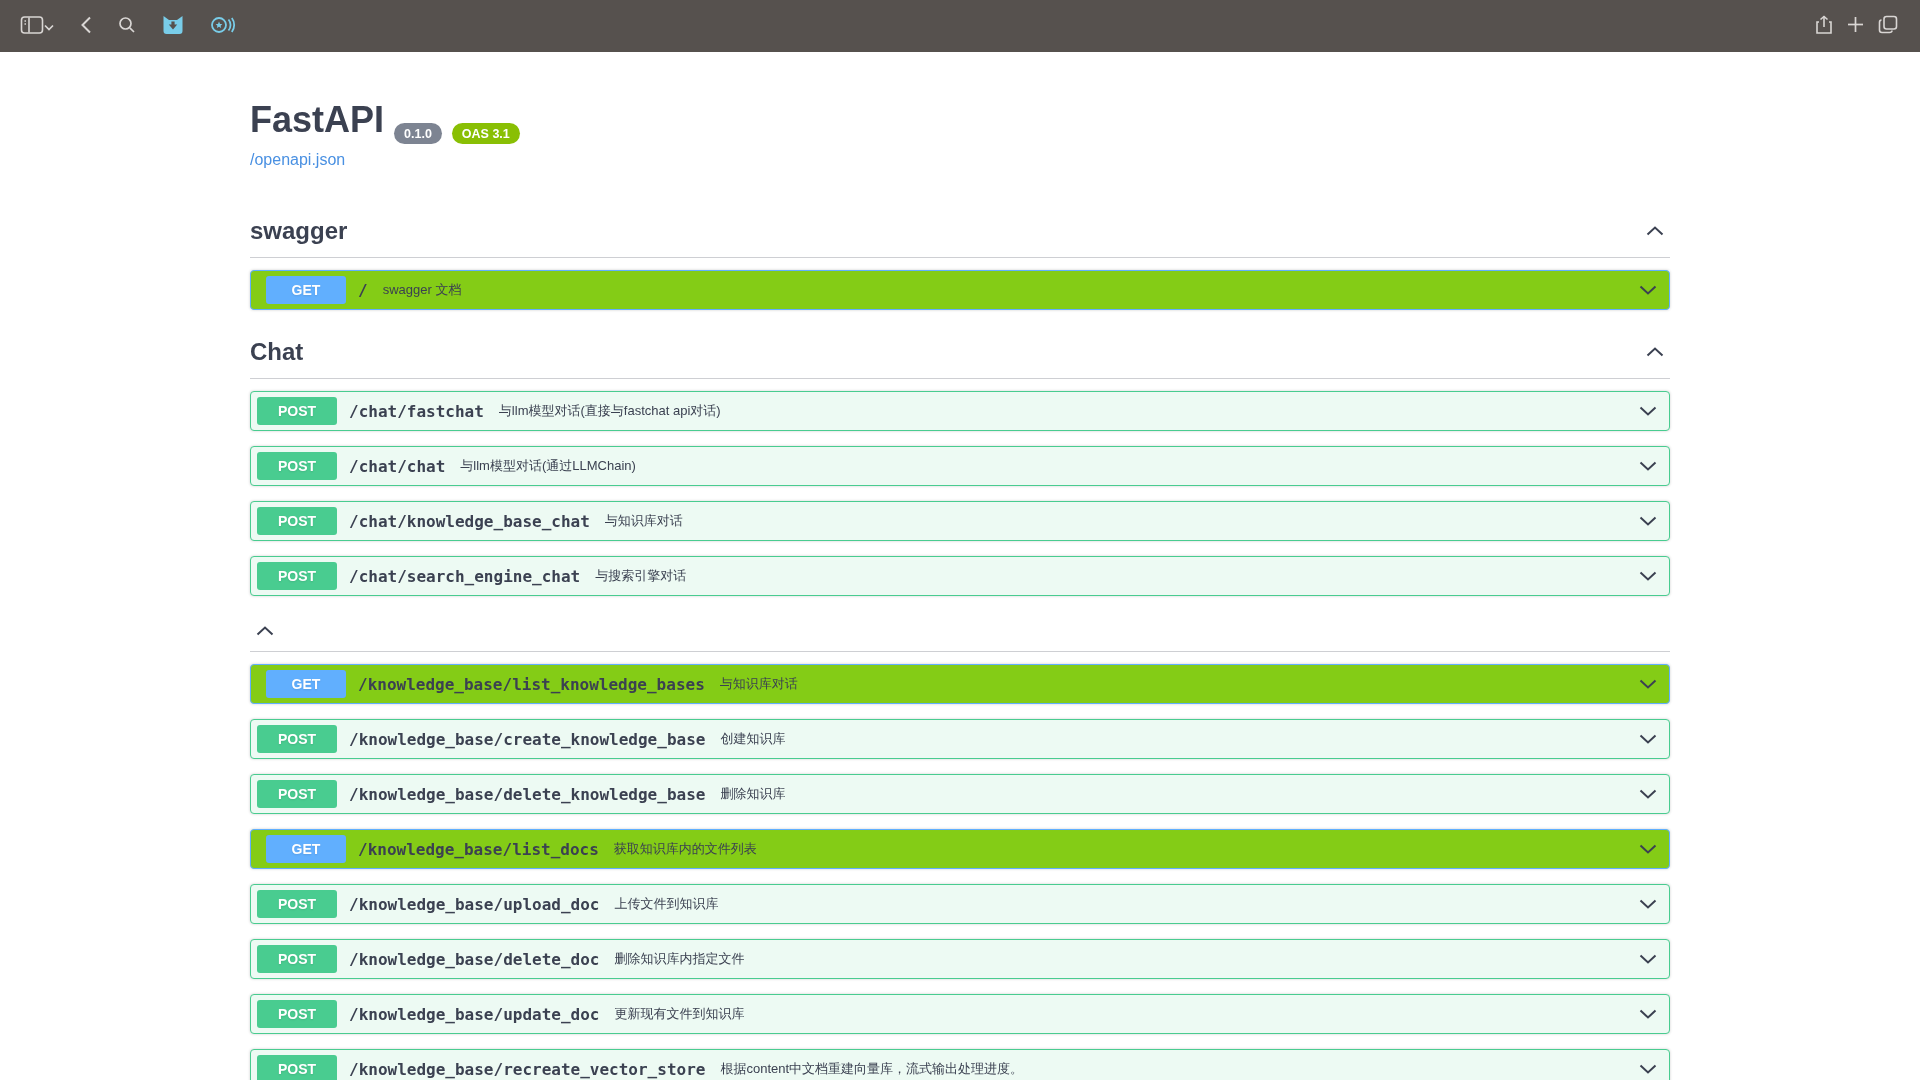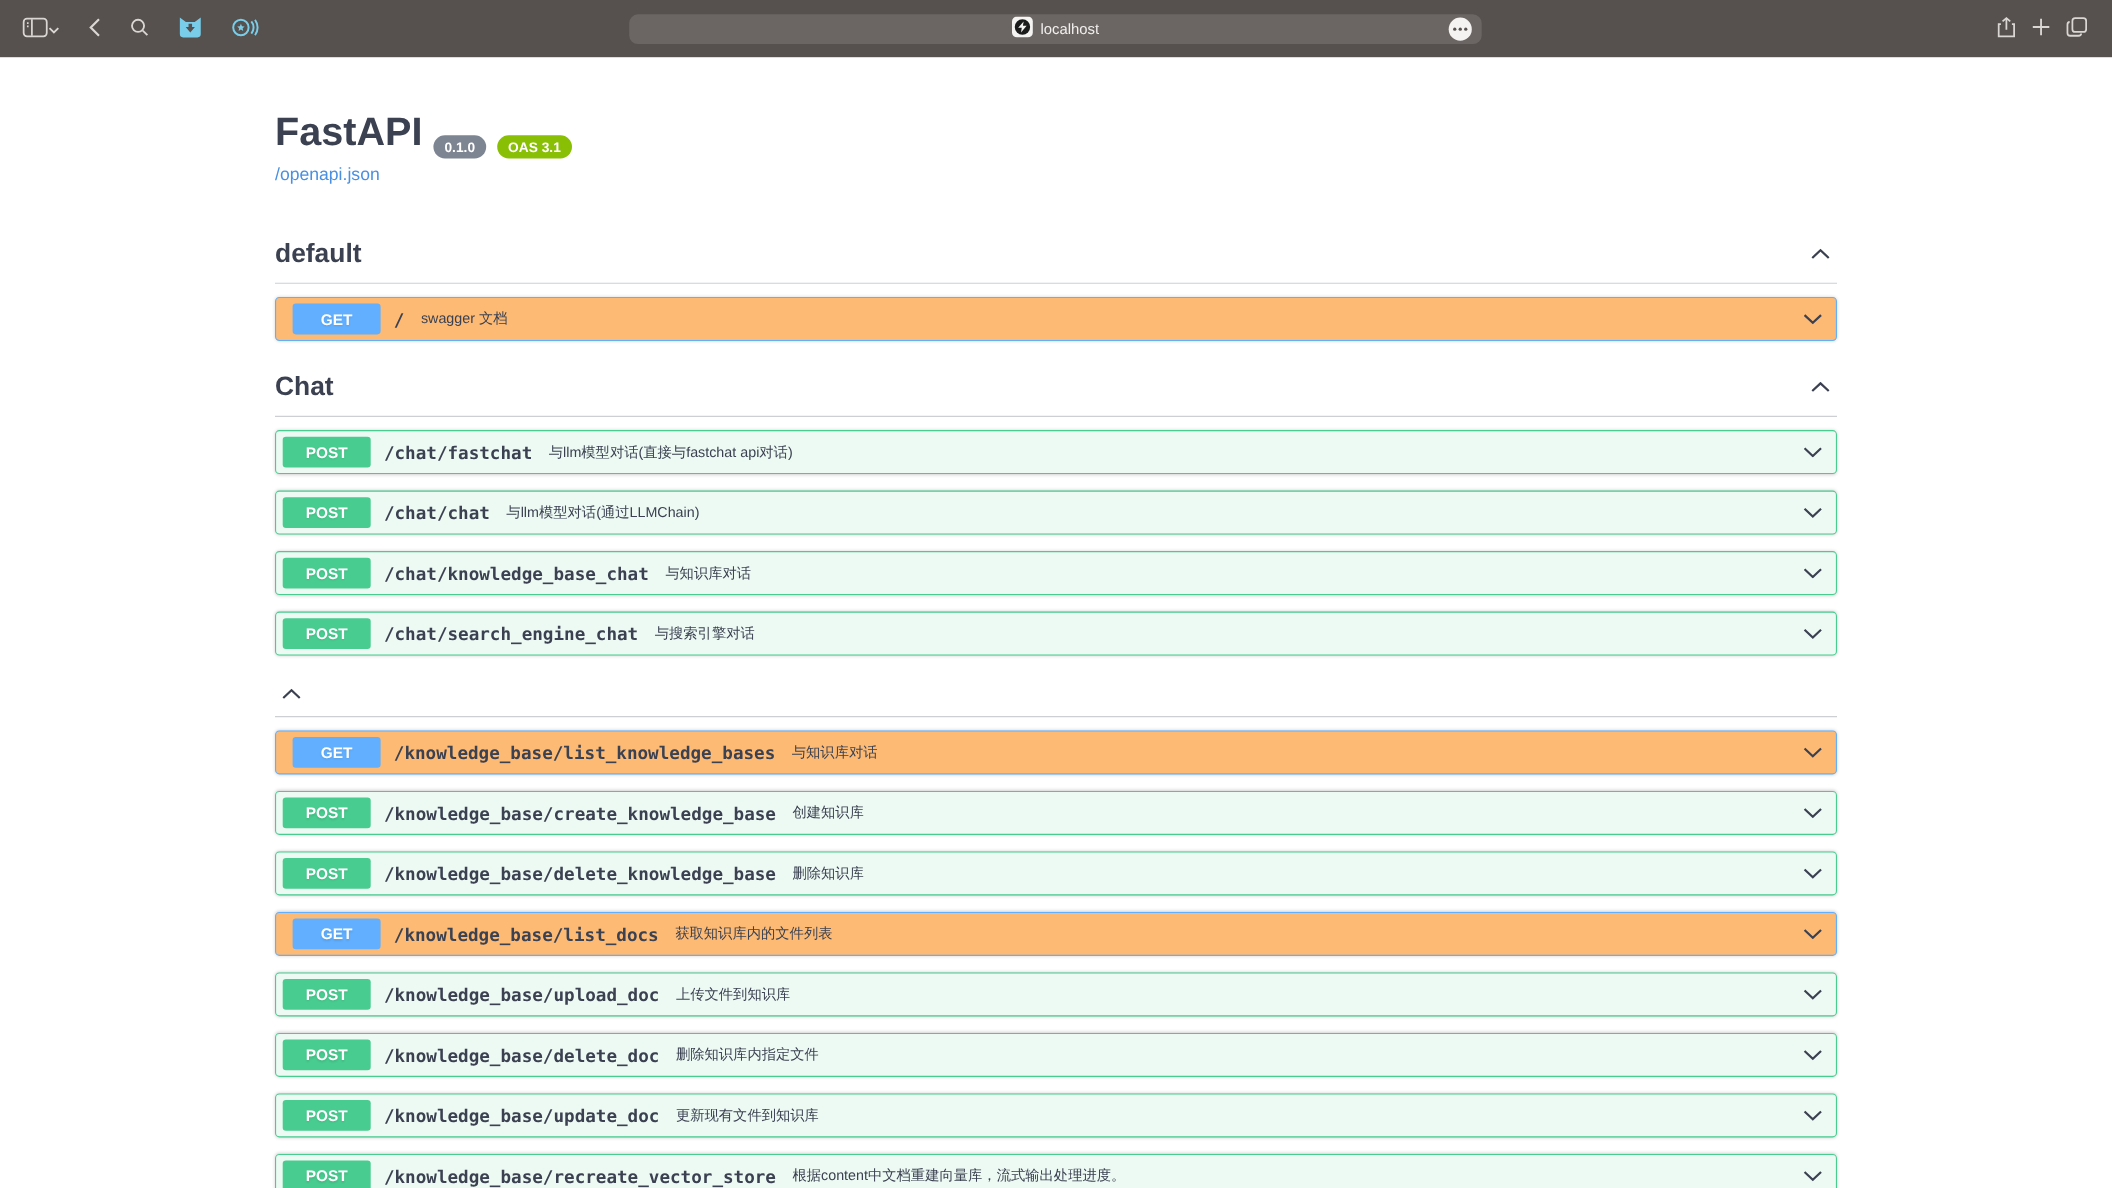--- a/index.html
+++ b/index.html
@@ -33,21 +33,21 @@
   .section { margin-top: 28px; }
   .section:first-child { margin-top: 48px; }
   .sec-head { display: flex; align-items: center; justify-content: space-between;
     border-bottom: 1px solid rgba(59,65,81,.25); padding-bottom: 12px; }
   .sec-head h3 { font-size: 24px; line-height: 28px; color: #3b4151; font-weight: bold; }
   .collapse-btn { border: none; background: transparent; padding: 0 6px; cursor: default; }
 
   .opblock { display: flex; align-items: center; height: 40px; margin-top: 15px; border-radius: 4px;
     border: 1px solid; box-shadow: 0 0 3px rgba(0,0,0,.19); padding: 0 12px 0 6px; }
   .opblock:first-of-type { margin-top: 12px; }
-  .opblock.get  { background: #fdba74; border-color: #61affe; padding-left: 15px; }
+  .opblock.get  { background: #84cc16; border-color: #61affe; padding-left: 15px; }
   .opblock.post { background: #edfaf3; border-color: #49cc90; }
   .method { width: 80px; height: 28px; border-radius: 3px; color: #fff; font-size: 14px; font-weight: bold;
     display: flex; align-items: center; justify-content: center; text-shadow: 0 1px 2px rgba(0,0,0,.1);
     flex: 0 0 auto; }
   .get  .method { background: #61affe; }
   .post .method { background: #49cc90; }
   .path { font-family: "DejaVu Sans Mono", monospace; font-weight: bold; font-size: 16px; color: #3b4151;
     margin-left: 12px; white-space: nowrap; }
   .desc { font-size: 13px; color: #3b4151; margin-left: 15px; white-space: nowrap; overflow: hidden; }
   .expand-btn { margin-left: auto; border: none; background: transparent; padding: 0; display: flex; cursor: default; }
@@ -106,37 +106,20 @@
         <svg width="26" height="20" viewBox="0 0 26 20" fill="none" stroke="#79cde9" stroke-width="1.8">
           <circle cx="9" cy="10" r="7"></circle>
           <path d="M9,6.6 L10,8.9 L12.4,9.1 L10.6,10.7 L11.1,13.1 L9,11.8 L6.9,13.1 L7.4,10.7 L5.6,9.1 L8,8.9 Z" fill="#79cde9" stroke="none"></path>
           <path d="M18.5,4.5 A8.5,8.5 0 0 1 18.5,15.5"></path>
           <path d="M21.8,3 A11.5,11.5 0 0 1 21.8,17"></path>
         </svg>
       </span>
     </button>
   </div>
 
-  <div class="urlbar">
-    <span class="url-center">
-      <span>
-        <svg width="19" height="19" viewBox="0 0 19 19">
-          <rect x="0" y="0" width="19" height="19" rx="4.5" fill="#f5f4f3"></rect>
-          <circle cx="9.5" cy="9.5" r="7" fill="#1b1b1b"></circle>
-          <path fill="#f5f4f3" d="M10.6,4.5 L5.6,10.2 L8.9,10.2 L8.2,14.5 L13.3,8.4 L9.9,8.4 Z"></path>
-        </svg>
-      </span>
-      <span class="url-text">localhost</span>
-    </span>
-    <button class="page-menu">
-      <i></i>
-        <i></i>
-        <i></i>
-    </button>
-  </div>
 
   <div class="tb-right">
     <button class="tb-btn">
       <span>
         <svg width="18" height="20" viewBox="0 0 18 20" fill="none" stroke="#d9d6d4" stroke-width="1.6">
           <path d="M4,7 L2,7 L2,18 L16,18 L16,7 L14,7"></path>
           <line x1="9" y1="1.5" x2="9" y2="12"></line>
           <polyline points="5.5,4.5 9,1.5 12.5,4.5"></polyline>
         </svg>
       </span>
@@ -166,21 +149,21 @@
         <span>FastAPI</span>
         <span class="badge version">0.1.0</span>
         <span class="badge oas">OAS 3.1</span>
       </h1>
     <a class="openapi-link" href="#">/openapi.json</a>
   </div>
 
   <div id="sections">
   <div class="section">
     <div class="sec-head">
-      <h3>default</h3>
+      <h3>swagger</h3>
       <button class="collapse-btn">
         <span>
           <svg width="18" height="10" viewBox="0 0 18 10" fill="none" stroke="#3b4151" stroke-width="2">
             <polyline points="1.5,8.5 9,1.5 16.5,8.5"></polyline>
           </svg>
         </span>
       </button>
     </div>
     <div class="ops">
   <div class="opblock get">

